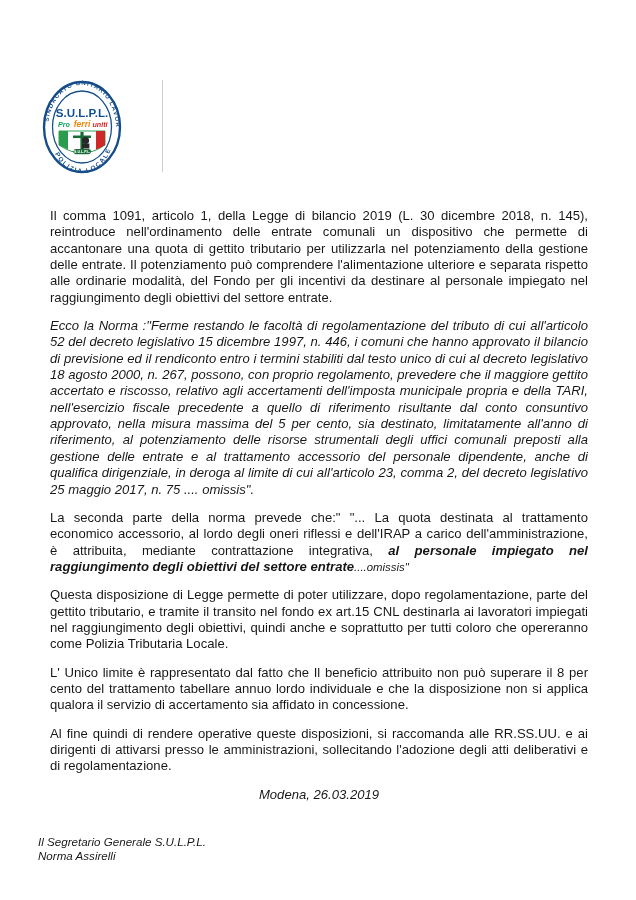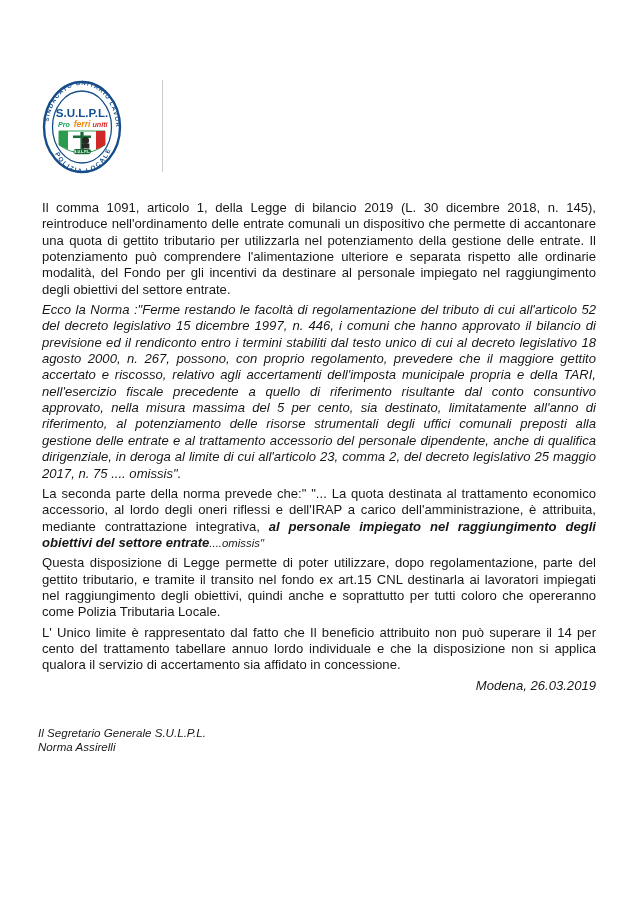--- a/index.html
+++ b/index.html
@@ -53,41 +53,41 @@
     left: 38px;
     top: 196px;
     width: 562px;
     font-size: 13.1px;
     line-height: 16.35px;
     text-align: justify;
     color: #1a1a1a;
     -webkit-font-smoothing: none;
   }
   .body-copy p {
-    margin: 4px;
+    margin: 12px;
   }
 
   .p-quote {
     font-style: italic;
   }
   .em-bold {
     font-weight: bold;
     font-style: italic;
   }
   .em-italic {
   }
   .tail-omissis {
     font-style: italic;
     font-weight: normal;
     font-size: 11.4px;
   }
 
   .place-date {
     font-style: italic;
-    text-align: right;
+    text-align: center;
     margin-top: 1px;
   }
 
   .signature {
     margin-top: 32px;
     font-style: italic;
     font-size: 11.6px;
     line-height: 14.4px;
     text-align: left;
   }
@@ -147,22 +147,23 @@
   <div class="body-copy">
 
     <p>Il comma 1091, articolo 1, della Legge di bilancio 2019 (L. 30 dicembre 2018, n. 145), reintroduce nell'ordinamento delle entrate comunali un dispositivo che permette di accantonare una quota di gettito tributario per utilizzarla nel potenziamento della gestione delle entrate. Il potenziamento può comprendere l'alimentazione ulteriore e separata rispetto alle ordinarie modalità, del Fondo per gli incentivi da destinare al personale impiegato nel raggiungimento degli obiettivi del settore entrate.</p>
 
     <p class="p-quote"><span>Ecco la Norma :</span><span>"Ferme restando le facoltà di regolamentazione del tributo di cui all'articolo 52 del decreto legislativo 15 dicembre 1997, n. 446, i comuni che hanno approvato il bilancio di previsione ed il rendiconto entro i termini stabiliti dal testo unico di cui al decreto legislativo 18 agosto 2000, n. 267, possono, con proprio regolamento, prevedere che il maggiore gettito accertato e riscosso, relativo agli accertamenti dell'imposta municipale propria e della TARI, nell'esercizio fiscale precedente a quello di riferimento risultante dal conto consuntivo approvato, nella misura massima del 5 per cento, sia destinato, limitatamente all'anno di riferimento, al potenziamento delle risorse strumentali degli uffici comunali preposti alla gestione delle entrate e al trattamento accessorio del personale dipendente, anche di qualifica dirigenziale, in deroga al limite di cui all'articolo 23, comma 2, del decreto legislativo 25 maggio 2017, n. 75 .... omissis".</span></p>
 
     <p><span>La seconda parte della norma prevede che:" "... </span><span class="em-italic">La quota destinata al trattamento economico accessorio, al lordo degli oneri riflessi e dell'IRAP a carico dell'amministrazione, è attribuita, mediante contrattazione integrativa, </span><span class="em-bold">al personale impiegato nel raggiungimento degli obiettivi del settore entrate</span><span class="tail-omissis">....omissis"</span></p>
 
     <p>Questa disposizione di Legge permette di poter utilizzare, dopo regolamentazione, parte del gettito tributario, e tramite il transito nel fondo ex art.15 CNL destinarla ai lavoratori impiegati nel raggiungimento degli obiettivi, quindi anche e soprattutto per tutti coloro che opereranno come Polizia Tributaria Locale.</p>
 
-    <p>L' Unico limite è rappresentato dal fatto che Il beneficio attribuito non può superare il 14 per cento del trattamento tabellare annuo lordo individuale e che la disposizione non si applica qualora il servizio di accertamento sia affidato in concessione.</p>
+    <p>L' Unico limite è rappresentato dal fatto che Il beneficio attribuito non può superare il 8 per cento del trattamento tabellare annuo lordo individuale e che la disposizione non si applica qualora il servizio di accertamento sia affidato in concessione.</p>
 
+    <p>Al fine quindi di rendere operative queste disposizioni, si raccomanda alle RR.SS.UU. e ai dirigenti di attivarsi presso le amministrazioni, sollecitando l'adozione degli atti deliberativi e di regolamentazione.</p>
 
     <p class="place-date">Modena, 26.03.2019</p>
 
     <div class="signature">
       <div>Il Segretario Generale S.U.L.P.L.</div>
       <div>Norma Assirelli</div>
     </div>
 
   </div>
 </div>

